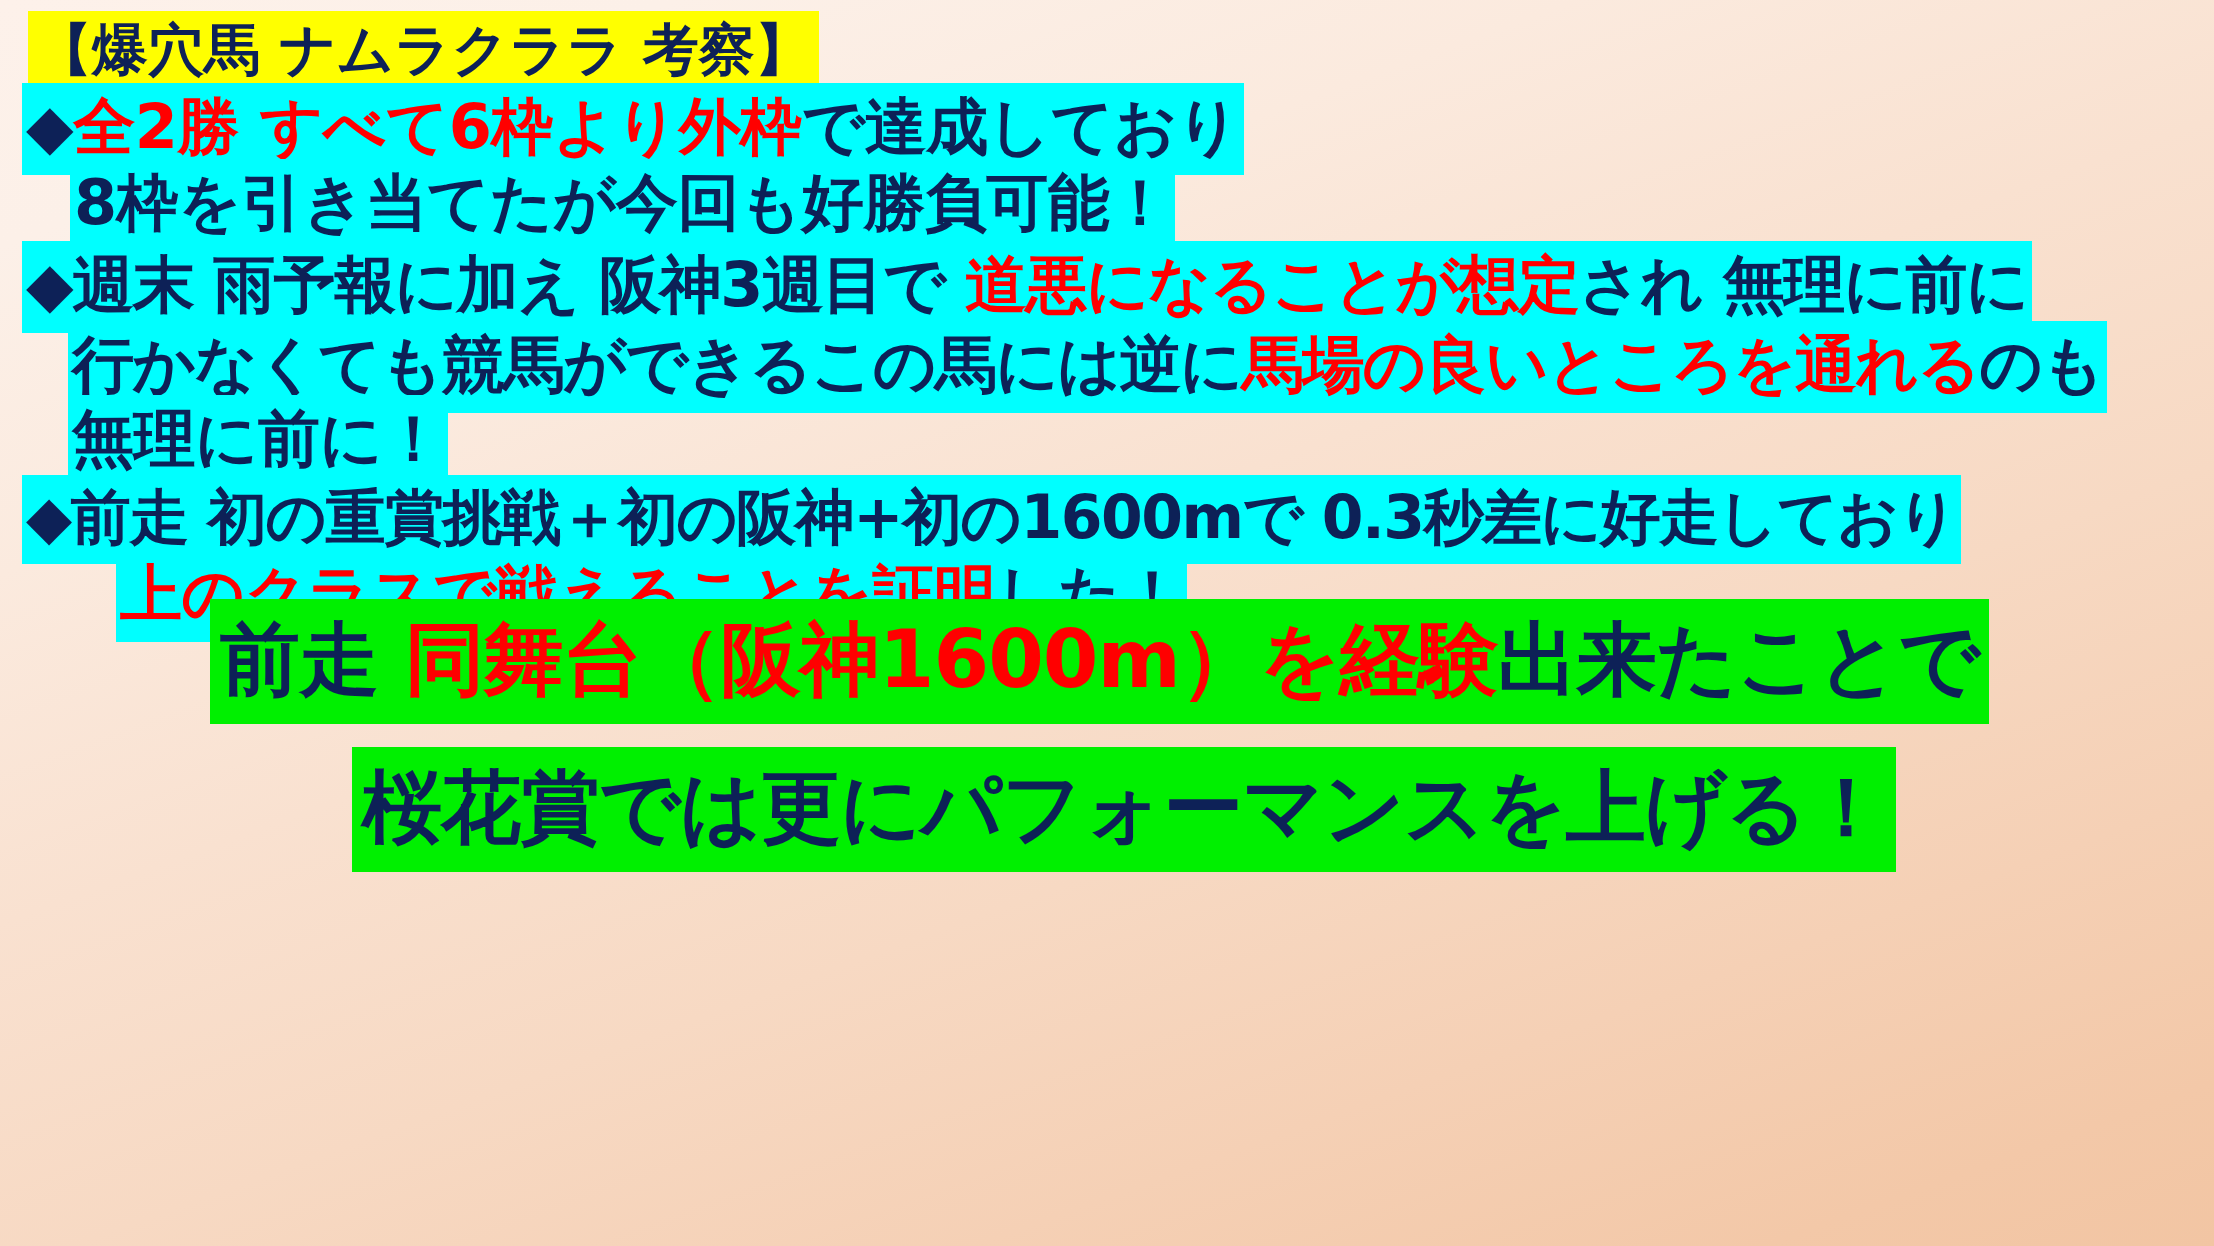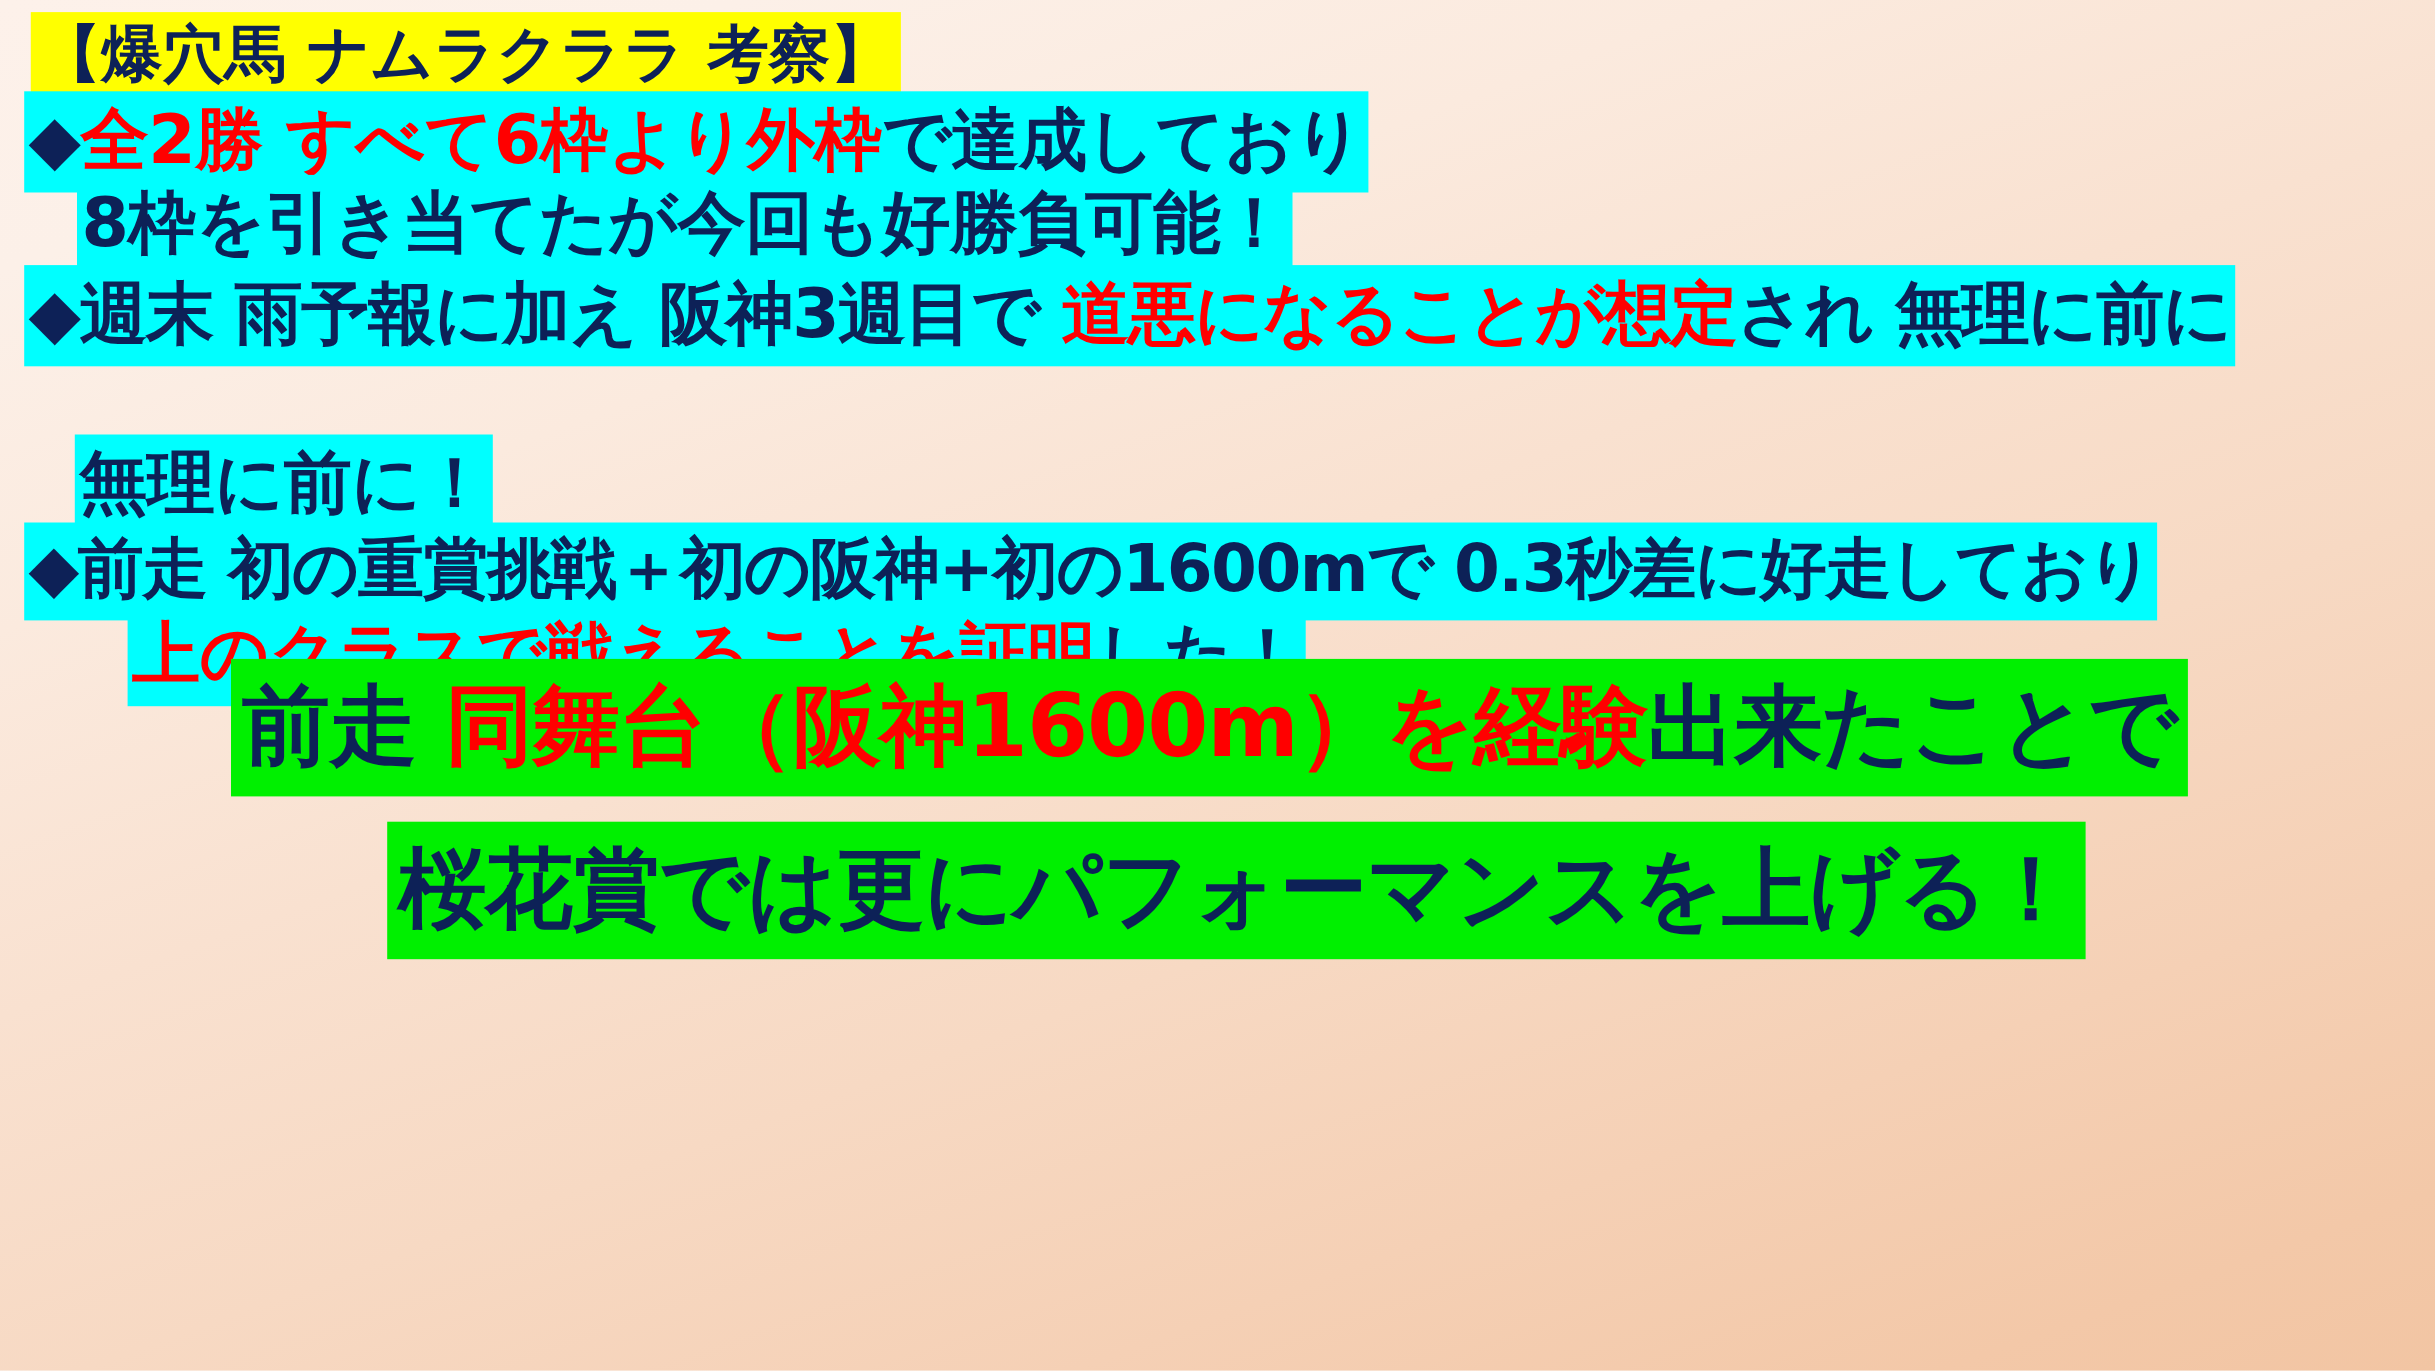--- a/index.html
+++ b/index.html
@@ -108,20 +108,25 @@
       <span class="navy">8枠を引き当てたが今回も好勝負可能！</span>
     </span>
   </div>
 
   <div class="line bullet-line" id="b2l1">
     <span class="hl cyan">
       <span class="navy">◆週末 雨予報に加え 阪神3週目で </span><span class="red">道悪になることが想定</span><span class="navy">され 無理に前に</span>
     </span>
   </div>
 
+  <div class="line bullet-line" id="b2l2">
+    <span class="hl cyan">
+      <span class="navy">行かなくても競馬ができるこの馬には逆に</span><span class="red">馬場の良いところを通れる</span><span class="navy">のも</span>
+    </span>
+  </div>
 
   <div class="line bullet-line" id="b2l3">
     <span class="hl cyan">
       <span class="navy">無理に前に！</span>
     </span>
   </div>
 
   <div class="line bullet-line" id="b3l1">
     <span class="hl cyan">
       <span class="navy">◆前走 初の重賞挑戦＋初の阪神+初の1600mで 0.3秒差に好走しており</span>

